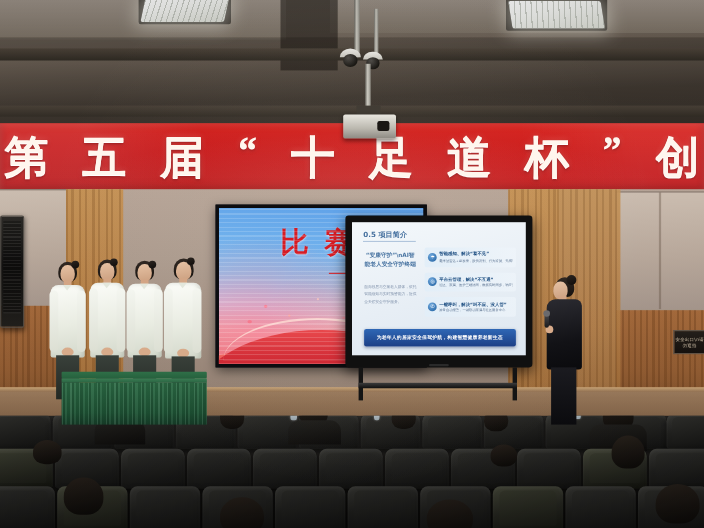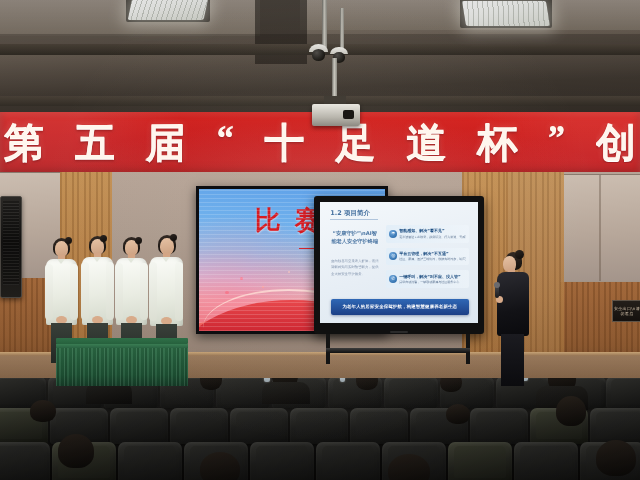--- a/index.html
+++ b/index.html
@@ -491,21 +491,21 @@
     </div>
     <div class="led-title" style="left:30%;top:10%;font-size:26px;letter-spacing:14px;">比赛</div>
     <div class="led-dash" style="left:54%;top:41.5%;width:20px;"></div>
     <div class="led-star" style="left:66%;top:38%;">★</div>
     <div class="led-scan"></div>
   </div>
 
   <div class="tv" style="left:314px;top:196px;width:170px;height:138px;z-index:6;">
     <div class="tv-screen">
 
-      <div class="slide-title">1.2 项目简介</div>
+      <div class="slide-title">0.5 项目简介</div>
       <div class="slide-title-rule"></div>
 
       <div class="slide-lead" id="slide-lead">
           <div>“安康守护”\nAI智能老人安全守护终端</div>
         </div>
       <div class="slide-body">面向独居与空巢老人群体，依托智能感知与实时预警能力，提供全天候安全守护服务。</div>
 
       <div class="bullets" id="bullets">
           <div class="bullet">
             <div class="bicon">☂</div>

